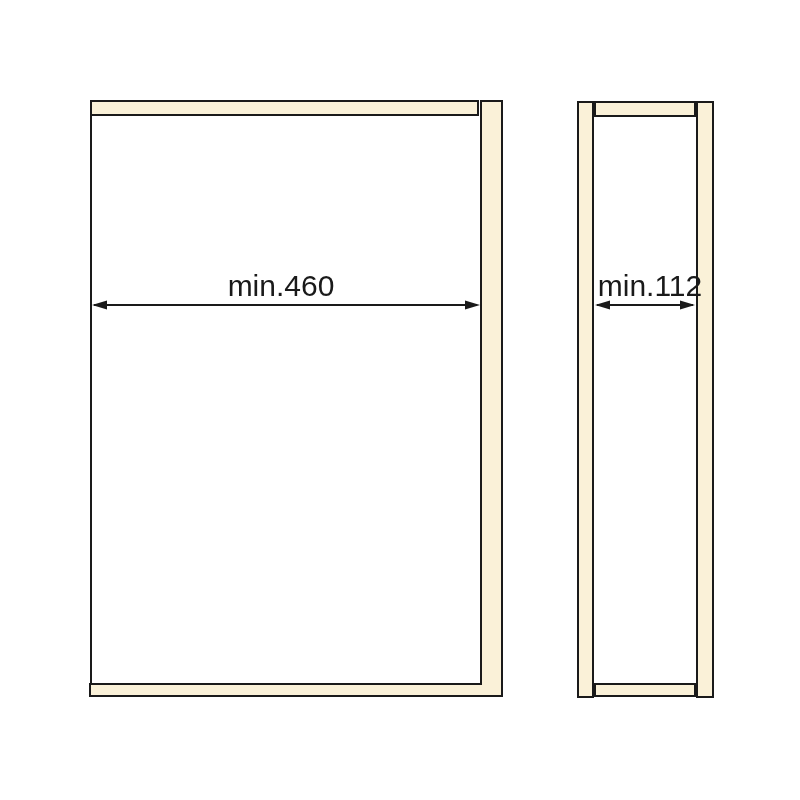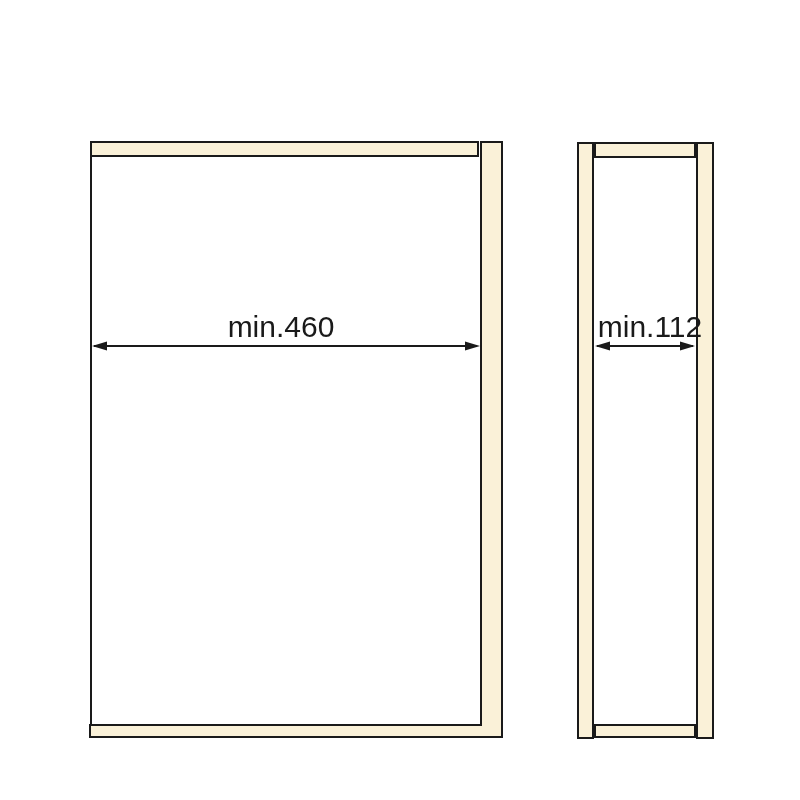--- a/index.html
+++ b/index.html
@@ -8,21 +8,20 @@
     width: 800px;
     height: 800px;
     background: #ffffff;
     font-family: "Liberation Sans", sans-serif;
   }
   .canvas {
     position: relative;
     width: 800px;
     height: 635px;
     background: #ffffff;
-    margin-top: 41px;
   }
   svg {
     display: block;
   }
   .panel {
     stroke: #1a1a1a;
     stroke-width: 2;
   }
   .edge-line {
     stroke: #1a1a1a;

